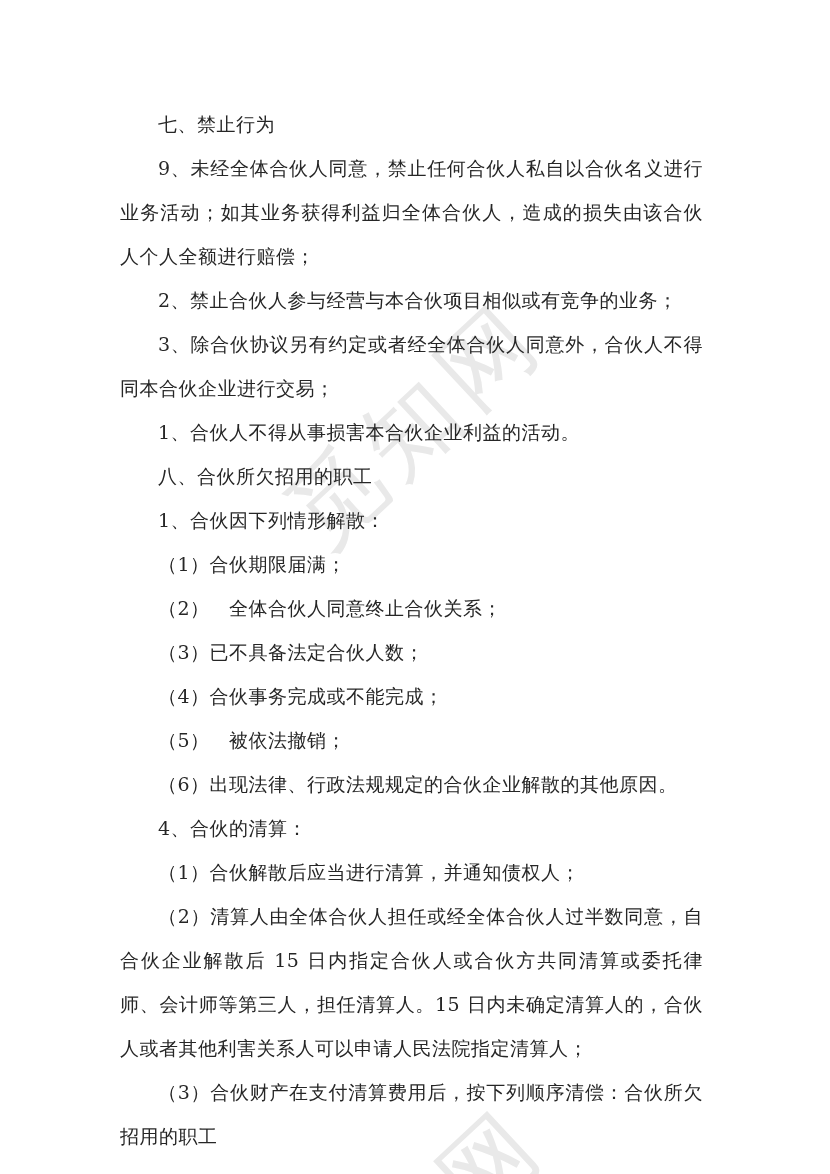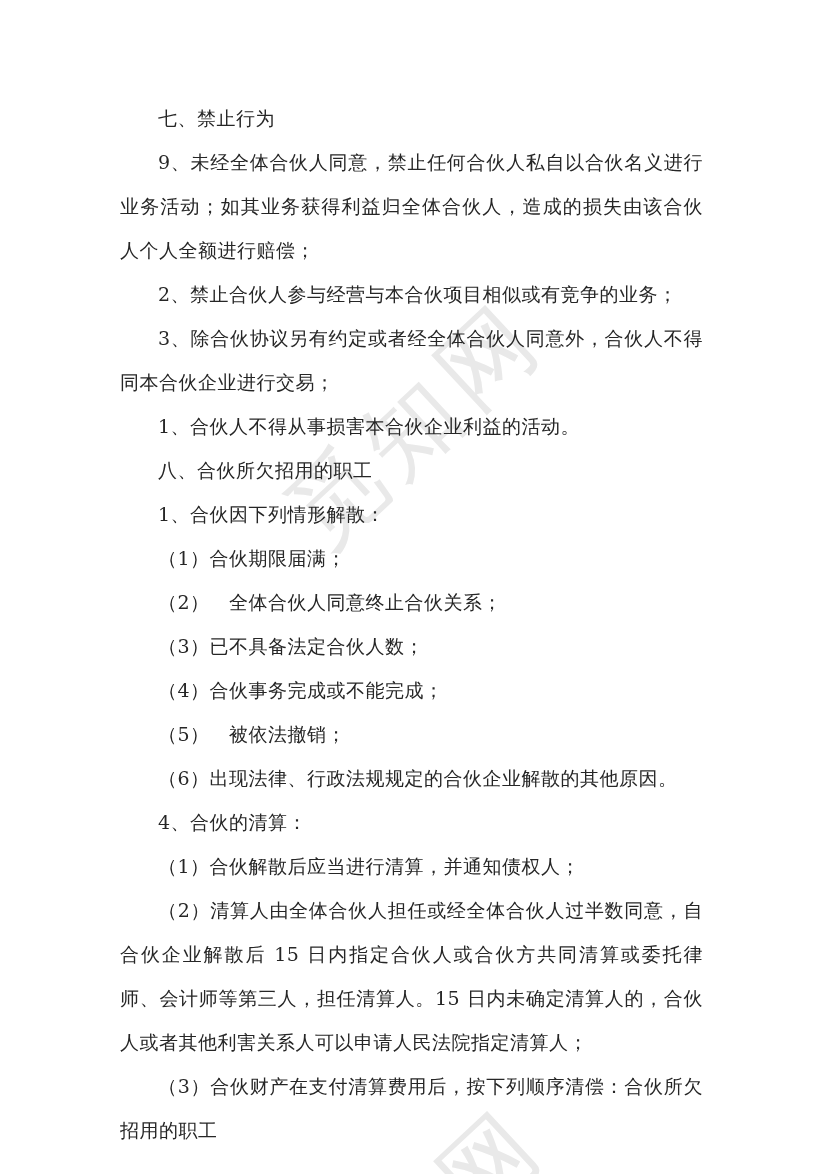--- a/index.html
+++ b/index.html
@@ -30,21 +30,21 @@
     transform: rotate(-43deg);
     pointer-events: none;
     user-select: none;
   }
   .wm-center { left: 260px; top: 377px; }
   .wm-bottom { left: 262px; top: 1183px; }
   
   .content {
     position: absolute;
     left: 0;
-    top: 0;
+    top: 6px;
     width: 100%;
     box-sizing: border-box;
     padding: 96px 127px 0 120px;
     font-size: 19px;
     line-height: 44px;
     text-align: justify;
     letter-spacing: 0.5px;
   }
   .content p {
     margin: 0;

